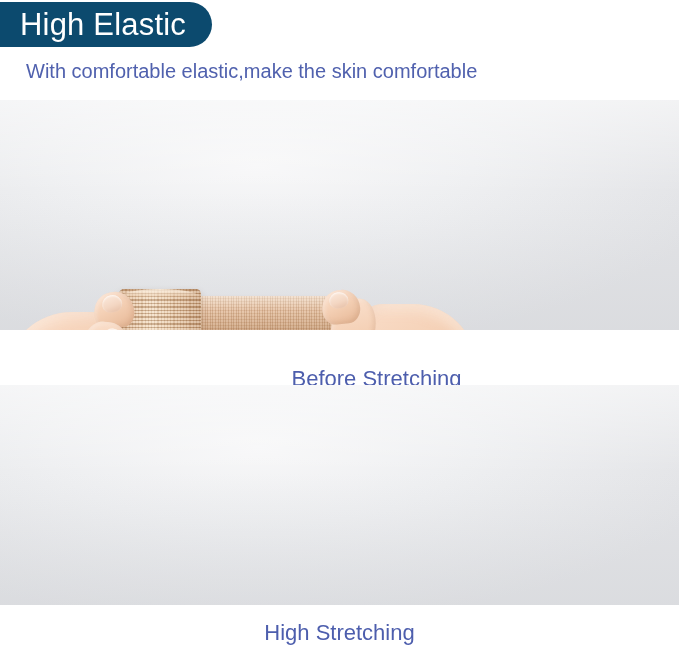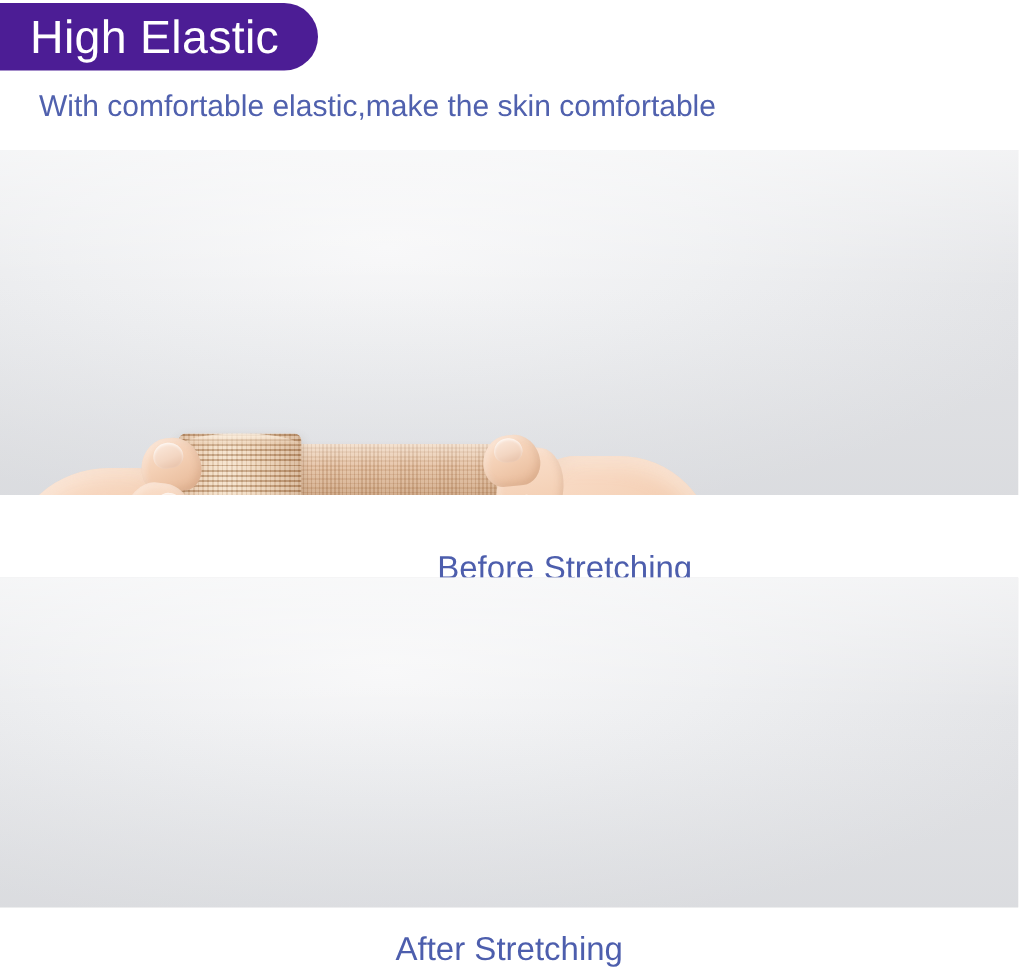--- a/index.html
+++ b/index.html
@@ -17,21 +17,21 @@
     background: #ffffff;
   }
 
   
   .header-badge {
     position: absolute;
     left: 0;
     top: 2px;
     height: 45px;
     padding: 0 26px 0 20px;
-    background: #4c1d95;
+    background: #0c4a6e;
     border-top-right-radius: 24px;
     border-bottom-right-radius: 24px;
     display: flex;
     align-items: center;
   }
   .header-badge-text {
     color: #ffffff;
     font-size: 31px;
     line-height: 31px;
     font-weight: 400;
@@ -262,15 +262,15 @@
     </div>
   </div>
 
   <div class="caption" id="caption-before">Before Stretching</div>
 
   <div class="photo-panel" id="panel-after">
     <div class="photo-bg"></div>
 
   </div>
 
-  <div class="caption" id="caption-after">After Stretching</div>
+  <div class="caption" id="caption-after">High Stretching</div>
 
 </div>
 
 </body></html>

